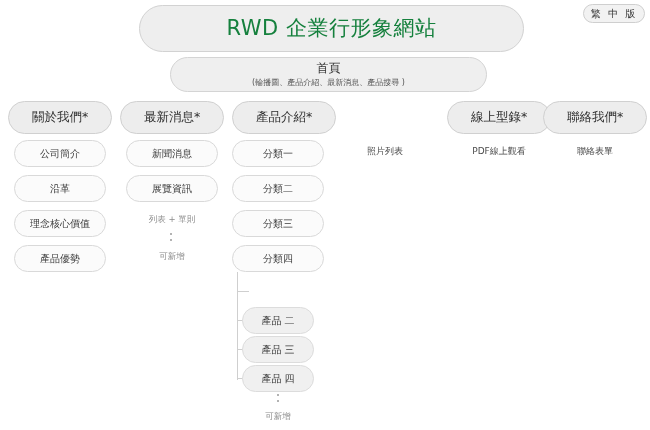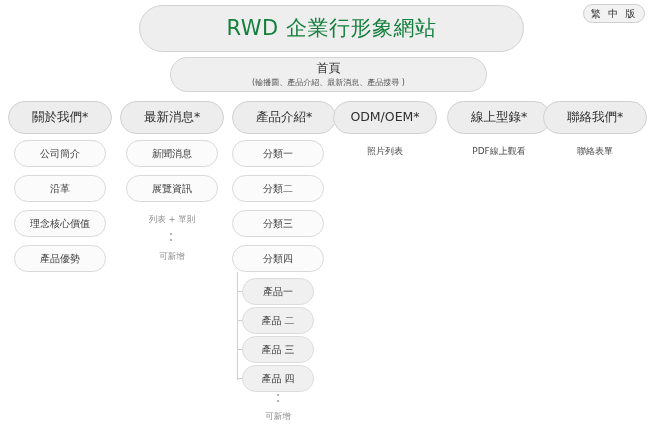--- a/index.html
+++ b/index.html
@@ -151,21 +151,20 @@
   <div class="pill lang-pill lang-tw">繁 中 版</div>
 
   <div class="pill home-pill">
     <span class="home-title">首頁</span>
     <span class="home-sub">(輪播圖、產品介紹、最新消息、產品搜尋 )</span>
   </div>
 
   <div class="pill nav-pill" style="left:8px;  width:104px;">關於我們*</div>
   <div class="pill nav-pill" style="left:120px;width:104px;">最新消息*</div>
   <div class="pill nav-pill" style="left:232px;width:104px;">產品介紹*</div>
-  <div class="pill nav-pill" style="left:333px;width:104px;">ODM/OEM*</div>
   <div class="pill nav-pill" style="left:447px;width:104px;">線上型錄*</div>
   <div class="pill nav-pill" style="left:543px;width:104px;">聯絡我們*</div>
 
   <div class="pill sub-pill" style="left:14px;top:140px;width:92px;">公司簡介</div>
   <div class="pill sub-pill" style="left:14px;top:175px;width:92px;text-align:center;">沿革</div>
   <div class="pill sub-pill" style="left:14px;top:210px;width:92px;">理念核心價值</div>
   <div class="pill sub-pill" style="left:14px;top:245px;width:92px;">產品優勢</div>
 
   <div class="pill sub-pill" style="left:126px;top:140px;width:92px;">新聞消息</div>
   <div class="pill sub-pill" style="left:126px;top:175px;width:92px;">展覽資訊</div>
@@ -180,21 +179,20 @@
   <div class="pill sub-pill" style="left:232px;top:175px;width:92px;">分類二</div>
   <div class="pill sub-pill" style="left:232px;top:210px;width:92px;">分類三</div>
   <div class="pill sub-pill" style="left:232px;top:245px;width:92px;">分類四</div>
 
   <div class="conn-v" style="left:237px;top:272px;height:108px;"></div>
   <div class="conn-h" style="left:237px;top:291px;width:12px;"></div>
   <div class="conn-h" style="left:237px;top:320px;width:12px;"></div>
   <div class="conn-h" style="left:237px;top:349px;width:12px;"></div>
   <div class="conn-h" style="left:237px;top:378px;width:12px;"></div>
 
-  <div class="pill prod-pill" style="left:242px;top:278px;width:72px;">產品一</div>
   <div class="pill prod-pill" style="left:242px;top:307px;width:72px;">產品 二</div>
   <div class="pill prod-pill" style="left:242px;top:336px;width:72px;">產品 三</div>
   <div class="pill prod-pill" style="left:242px;top:365px;width:72px;">產品 四</div>
 
   <div class="dots" style="left:277px;top:394px;">
     <span></span>
       <span></span>
   </div>
   <div class="note" style="left:232px;top:411px;width:92px;">可新增</div>
 

